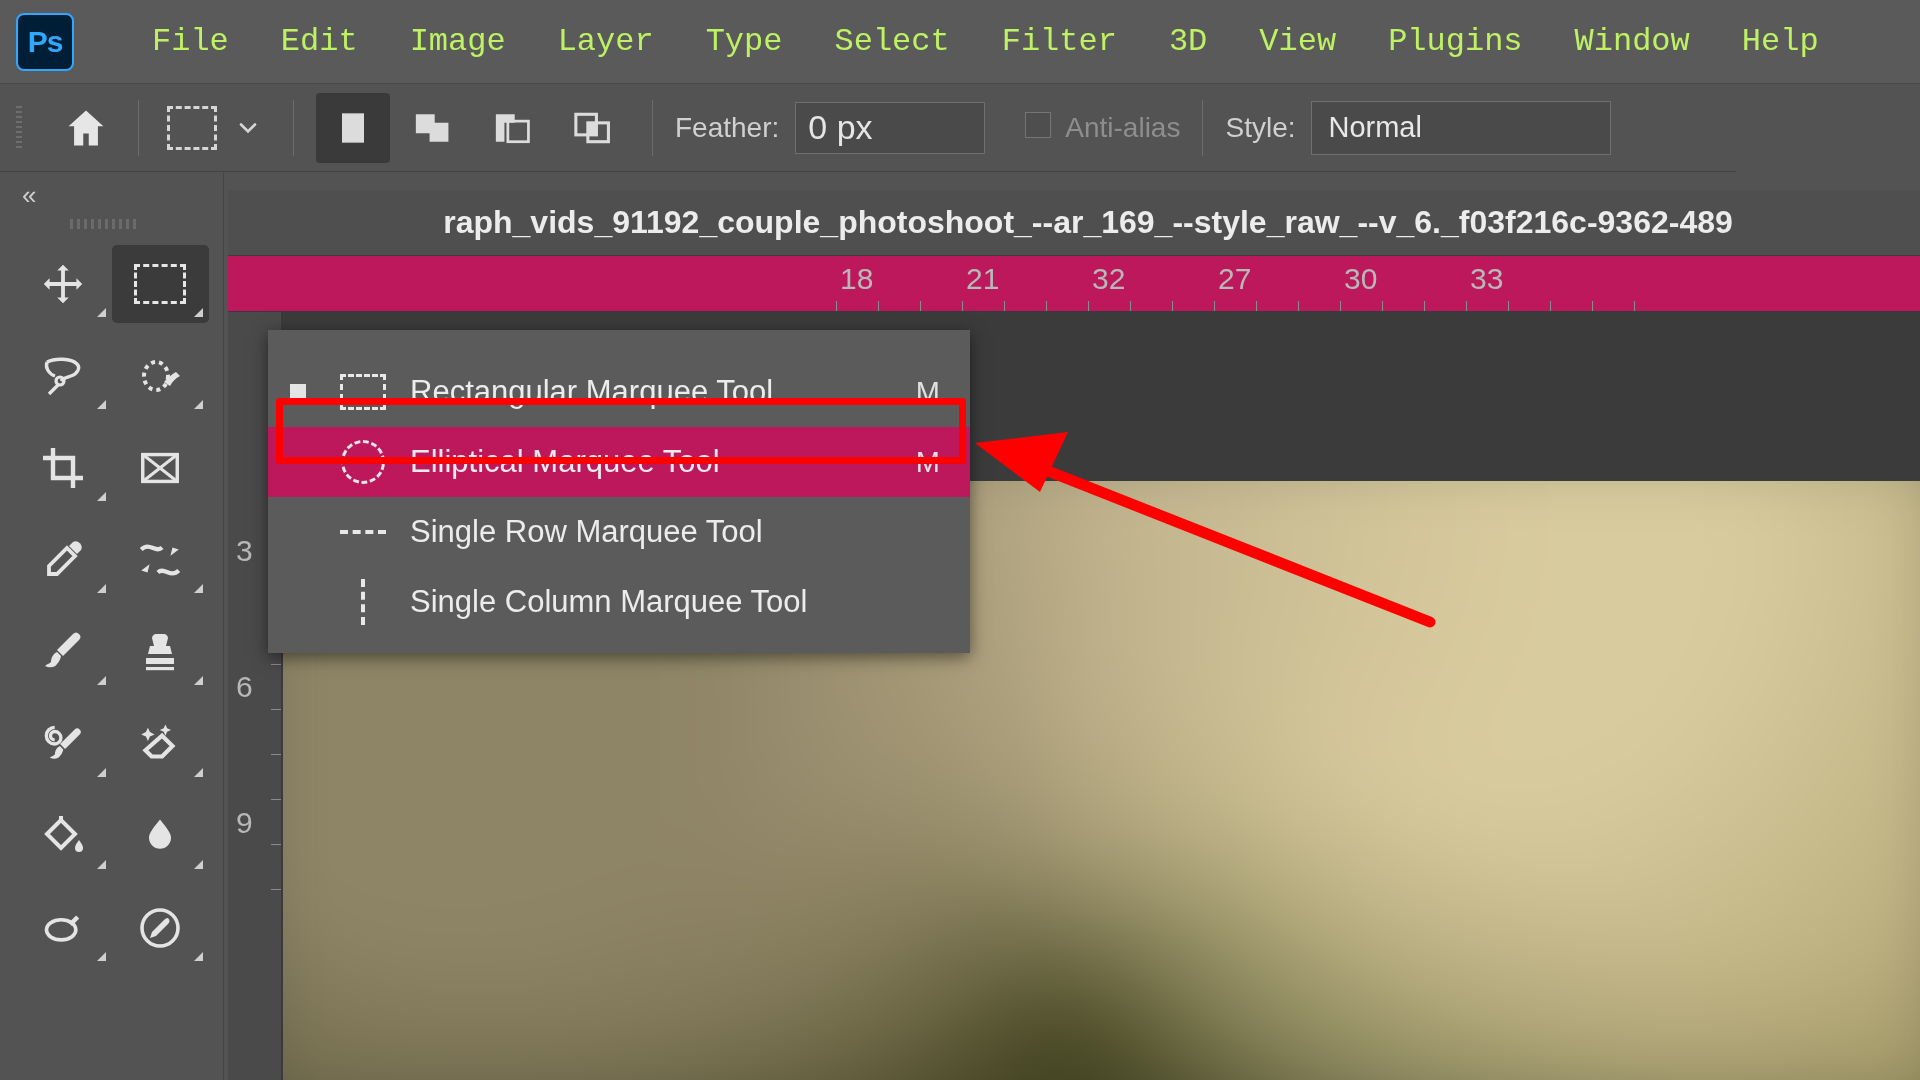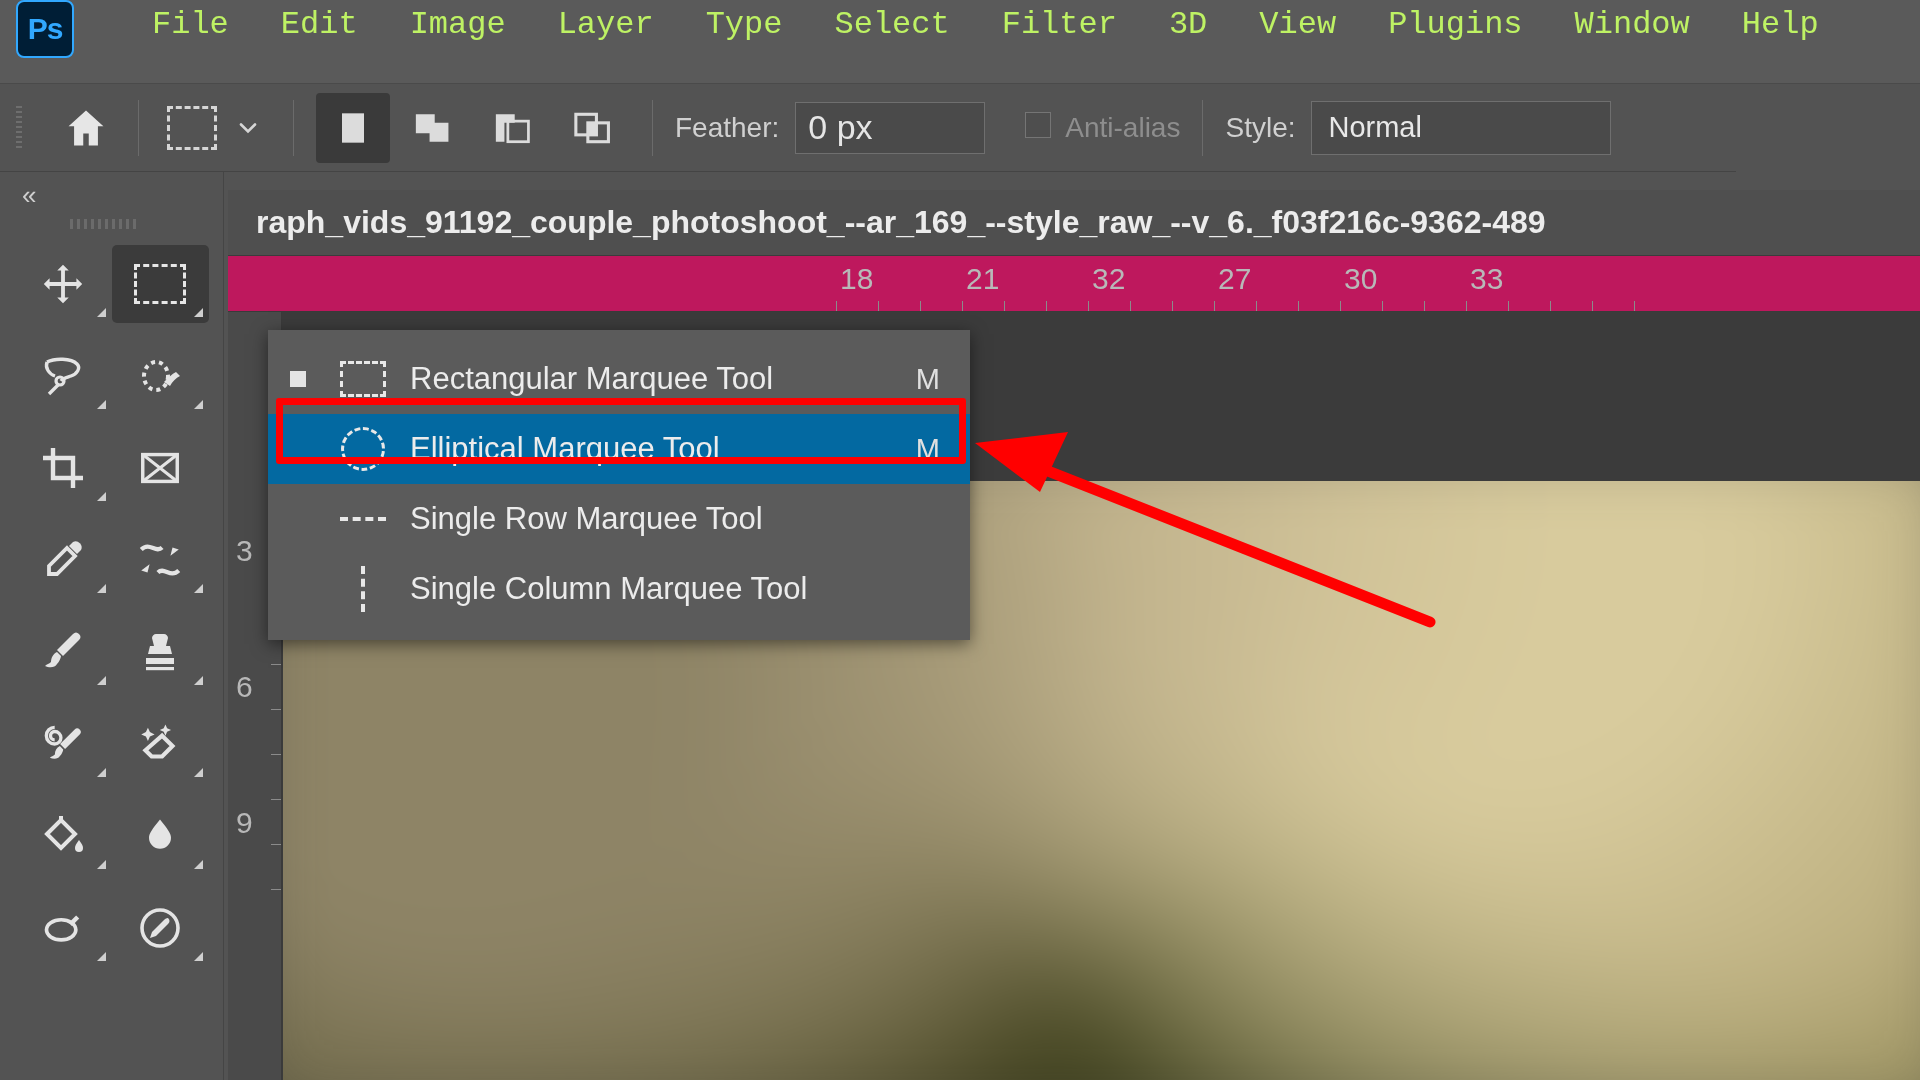--- a/index.html
+++ b/index.html
@@ -9,21 +9,21 @@
     font-family: "Liberation Sans", sans-serif;
     overflow: hidden;
   }
   #app { position: relative; width: 1920px; height: 1080px; }
 
   
   .menubar {
     position: absolute; top: 0; left: 0;
     width: 1920px; height: 84px;
     background: #5a5a5a;
-    display: flex; align-items: flex-start;
+    display: flex; align-items: center;
     border-bottom: 1px solid #4a4a4a;
   }
   .ps-logo {
     width: 58px; height: 58px; margin-left: 16px;
     background: #001e36;
     border: 2px solid #31a8ff;
     border-radius: 8px;
     display: flex; align-items: center; justify-content: center;
     color: #31a8ff; font-size: 30px; font-weight: bold;
     letter-spacing: -1px;
@@ -116,21 +116,21 @@
     border-left: 9px solid transparent;
     border-bottom: 9px solid #cfcfcf;
   }
 
   
   .doctab {
     position: absolute; top: 190px; left: 228px;
     width: 1692px; height: 66px;
     background: #4f4f4f;
     border-bottom: 1px solid #3c3c3c;
-    display: flex; align-items: center;
+    display: flex; align-items: center; justify-content: center;
   }
   .doctab-title {
     color: #ececec; font-size: 32px; font-weight: bold;
     white-space: nowrap; overflow: hidden;
     margin-left: 28px;
   }
 
   
   .canvaswrap {
     position: absolute; top: 256px; left: 228px;
@@ -184,29 +184,29 @@
     width: 1637px; height: 169px;
     background: #3b3b3b;
   }
 
   
   .flyout {
     position: absolute; top: 330px; left: 268px;
     width: 702px;
     background: #5b5b5b;
     box-shadow: 0 4px 16px rgba(0,0,0,.5);
-    padding: 14px 0 16px 0;
+    padding: 27px 0 16px 0;
     z-index: 40;
   }
   .fly-item {
     position: relative; height: 70px;
     display: flex; align-items: center;
     padding-left: 22px;
   }
-  .fly-item.selected { background: #0369a1; }
+  .fly-item.selected { background: #be185d; }
   .fly-bullet {
     width: 16px; height: 16px; background: #e4e4e4;
     margin-right: 22px; flex: none;
   }
   .fly-bullet.empty { background: transparent; }
   .fly-icon {
     width: 70px; flex: none;
     display: flex; align-items: center; justify-content: center;
   }
   .fly-label {

